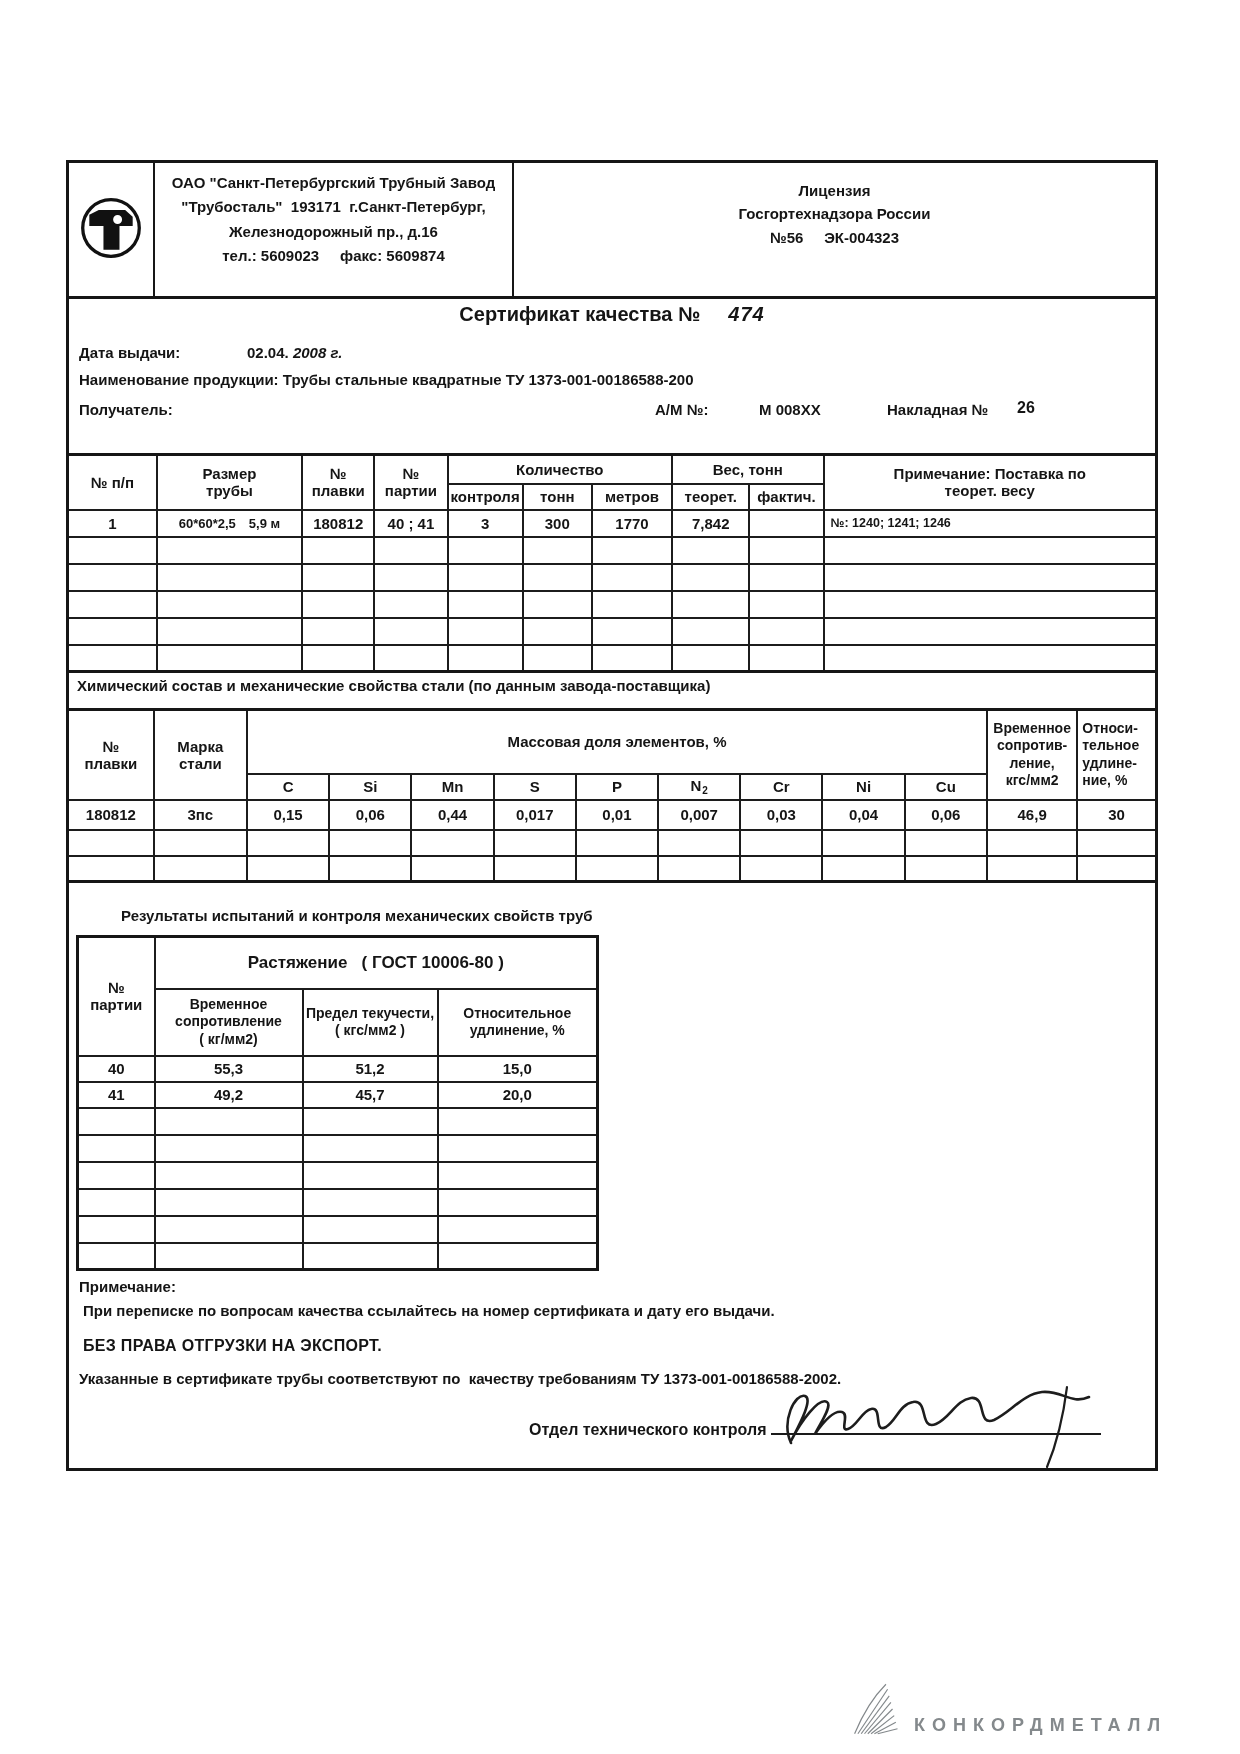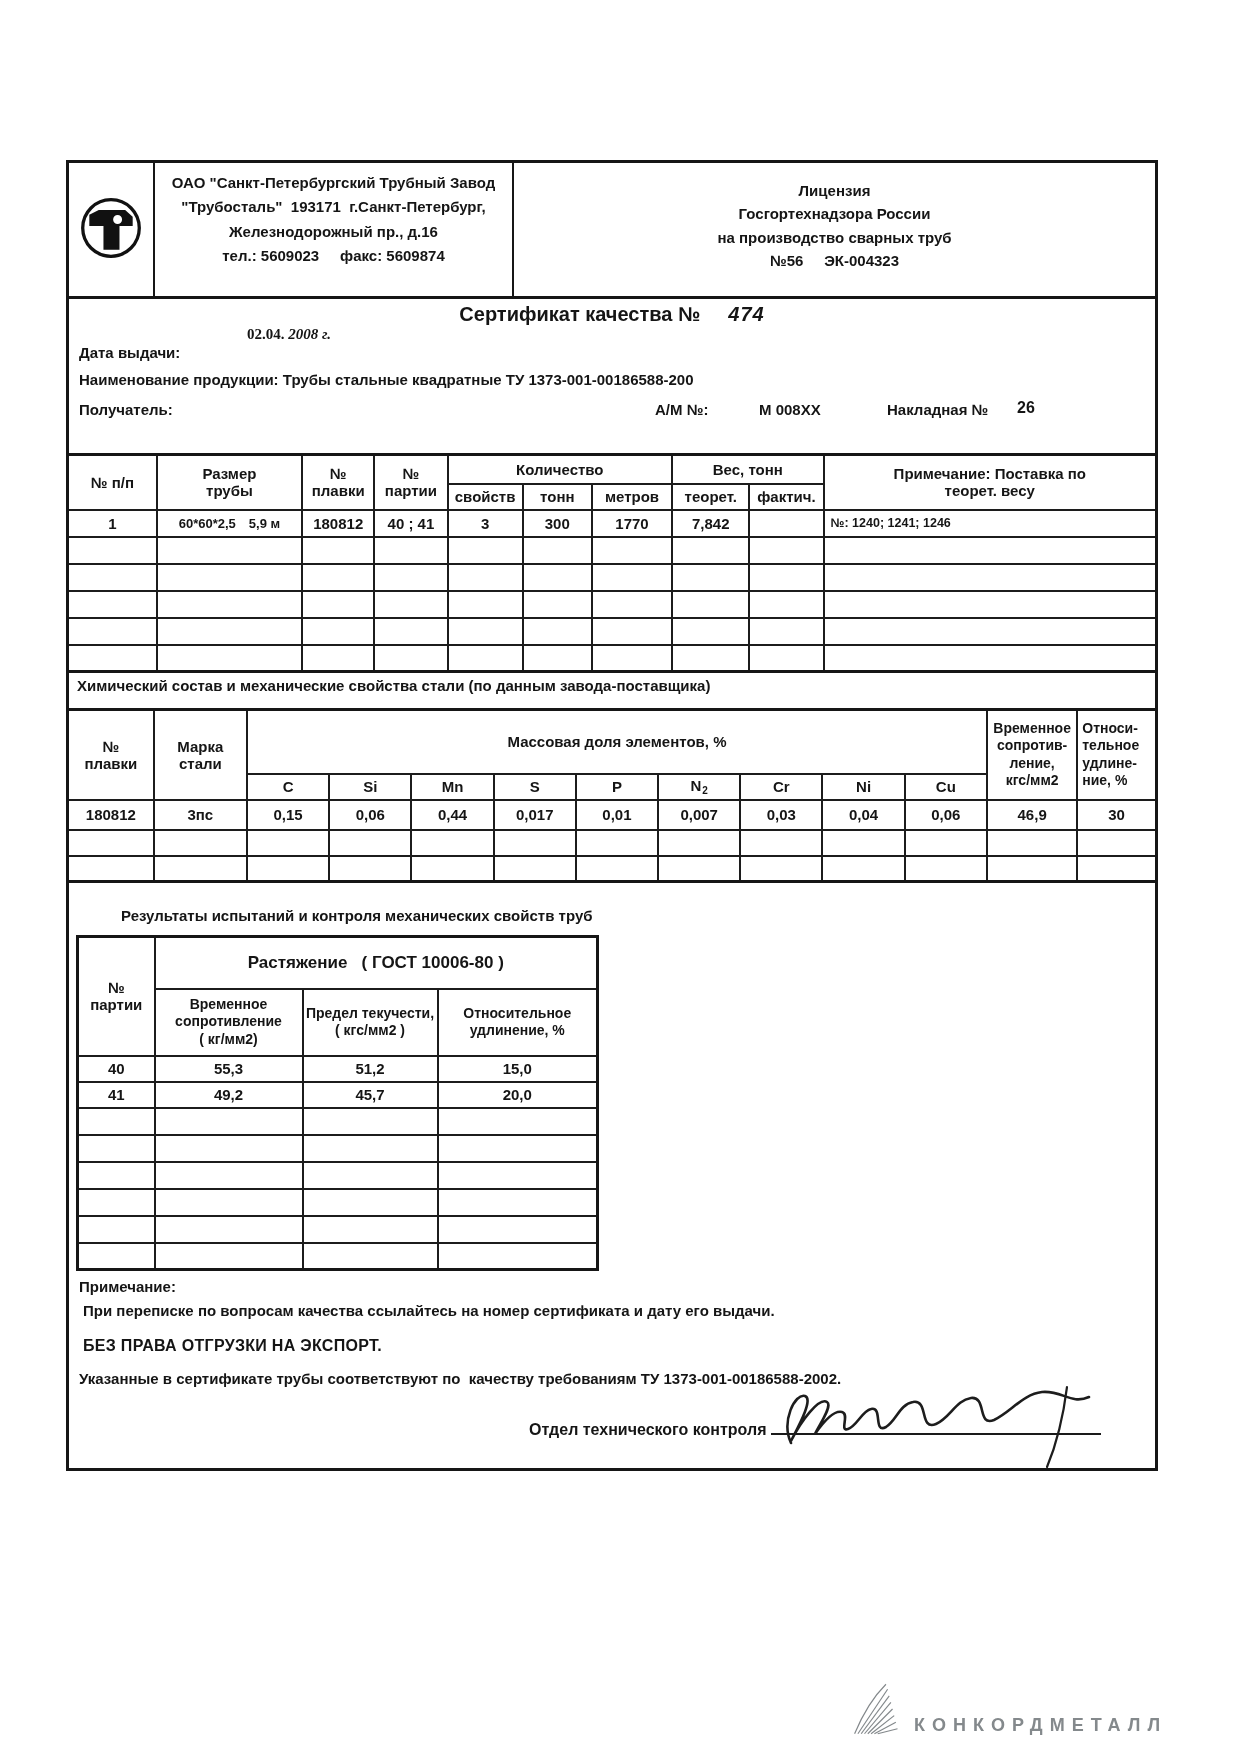--- a/index.html
+++ b/index.html
@@ -51,30 +51,29 @@
       </div>
       <div class="hdr-co">
         <div class="ws">ОАО "Санкт-Петербургский Трубный Завод</div>
         <div class="ws">"Трубосталь"  193171  г.Санкт-Петербург,</div>
         <div class="ws">Железнодорожный пр., д.16</div>
         <div class="ws">тел.: 5609023     факс: 5609874</div>
       </div>
       <div class="hdr-lic">
         <div class="ws">Лицензия</div>
         <div class="ws">Госгортехнадзора России</div>
-        <div class="ws">на производство сварных труб</div>
         <div class="ws">№56     ЭК-004323</div>
       </div>
     </div>
 
     <div class="title-row">
       <span>Сертификат качества №</span><span class="title-num">474</span>
     </div>
     <div class="abs fs15" style="top:181px;left:10px;">Дата выдачи:</div>
-    <div class="abs fs15" style="top:163px;left:178px;font-family:Liberation Serif, serif;">
+    <div class="abs fs15" style="top:181px;left:178px;">
       <span>02.04.</span>
       <span style="font-style:italic;">2008 г.</span>
     </div>
     <div class="abs fs15" style="top:208px;left:10px;">
       <span>Наименование продукции:</span>
       <span>Трубы стальные квадратные ТУ 1373-001-00186588-200</span>
     </div>
     <div class="abs fs15" style="top:238px;left:10px;">Получатель:</div>
     <div class="abs fs15" style="top:238px;left:586px;">А/М №:</div>
     <div class="abs fs15" style="top:238px;left:690px;">М 008ХХ</div>
@@ -102,21 +101,21 @@
         <td rowspan="2" class="ws">№
 плавки</td>
         <td rowspan="2" class="ws">№
 партии</td>
         <td colspan="3">Количество</td>
         <td colspan="2">Вес, тонн</td>
         <td rowspan="2" class="ws">Примечание: Поставка по
 теорет. весу</td>
       </tr>
       <tr class="r26">
-        <td>свойств</td>
+        <td>контроля</td>
         <td>тонн</td>
         <td>метров</td>
         <td>теорет.</td>
         <td>фактич.</td>
       </tr>
       <tr class="r27">
         <td>1</td>
         <td>
               <span class="cell-size">
                 <span>60*60*2,5</span>

